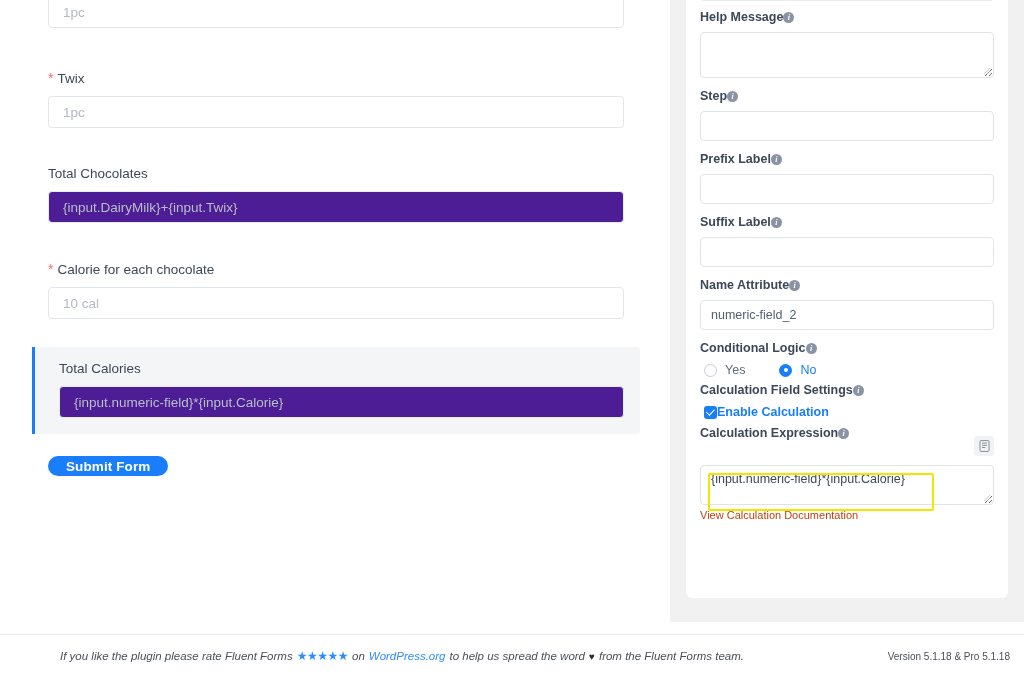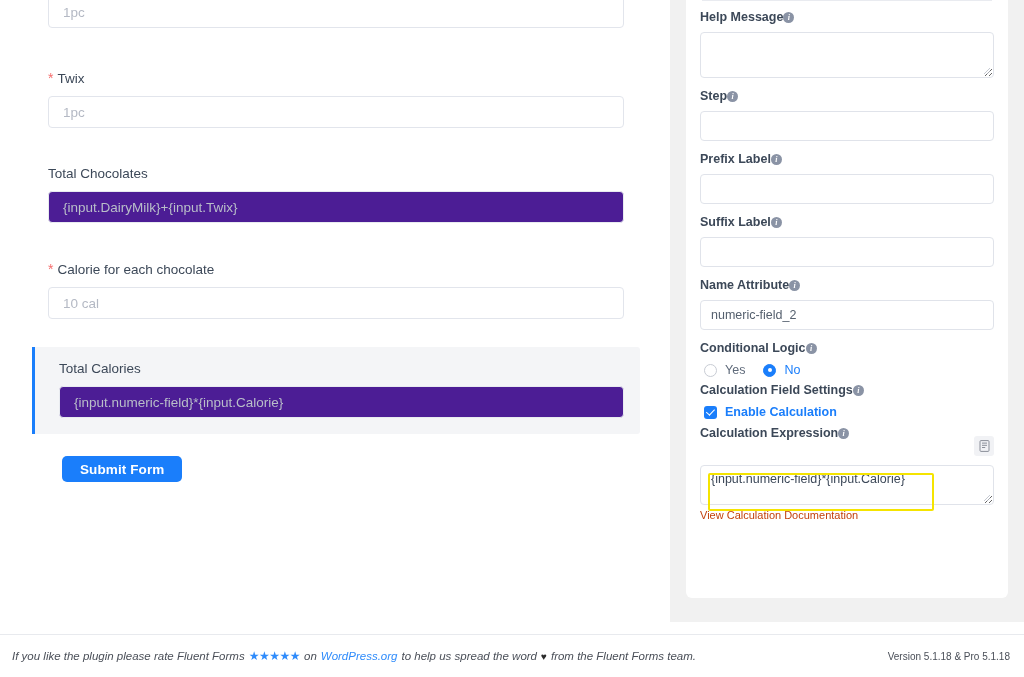--- a/index.html
+++ b/index.html
@@ -67,29 +67,28 @@
     color: #b4b9c4;
     border-color: #e8ebf0;
   }
   .form-input.readonly::placeholder { color: #b9bec9; }
 
   .submit-wrap { margin: 22px 0 0 48px; }
   .submit-btn {
     background: #1a7efb;
     color: #ffffff;
     border: none;
-    border-radius: 5px;
+    border-radius: 14px;
     font-family: "Liberation Sans", sans-serif;
     font-size: 13.5px;
     font-weight: bold;
     padding: 0 18px;
-    height: 26px;
+    height: 20px;
     cursor: pointer;
     letter-spacing: 0.1px;
-    margin-left: 14px;
   }
 
   
   .sidebar-outer {
     position: absolute;
     left: 670px; top: 0;
     width: 354px; height: 622px;
     background: #f1f1f1;
   }
   .sidebar-card {
@@ -153,21 +152,21 @@
     font-family: "Liberation Sans", sans-serif;
     font-size: 12.5px;
     color: #55606e;
     padding: 6px 10px;
     outline: none;
     resize: vertical;
   }
   .radio-row {
     display: flex;
     align-items: center;
-    gap: 18px;
+    gap: 34px;
     margin-top: 2px;
     margin-bottom: 3px;
     padding-left: 4px;
   }
   .radio-item {
     display: flex;
     align-items: center;
     gap: 8px;
     cursor: pointer;
   }
@@ -190,21 +189,21 @@
     width: 4px; height: 4px;
     border-radius: 50%;
     background: #ffffff;
   }
   .radio-text { font-size: 12.5px; color: #606b7b; }
   .radio-text.sel { color: #1a7efb; }
 
   .check-row {
     display: flex;
     align-items: center;
-    gap: 8px;
+    gap: 0;
     padding-left: 4px;
     margin-top: 1px;
     margin-bottom: 4px;
     cursor: pointer;
   }
   .check-box {
     width: 13px; height: 13px;
     border-radius: 3px;
     background: #1a7efb;
     flex: none;
@@ -292,20 +291,21 @@
     padding: 0 14px 0 12px;
   }
   .footer-left {
     font-size: 11.5px;
     font-style: italic;
     color: #4a4f58;
     display: flex;
     align-items: center;
     gap: 4px;
     white-space: nowrap;
+    margin-left: 48px;
   }
   .footer-link {
     color: #2e8bfb;
     font-style: italic;
     text-decoration: none;
     cursor: pointer;
   }
   .stars { color: #2e8bfb; font-size: 12px; letter-spacing: -0.5px; font-style: normal; }
   .heart { color: #2b2b2b; font-size: 10px; font-style: normal; }
   .footer-right {

